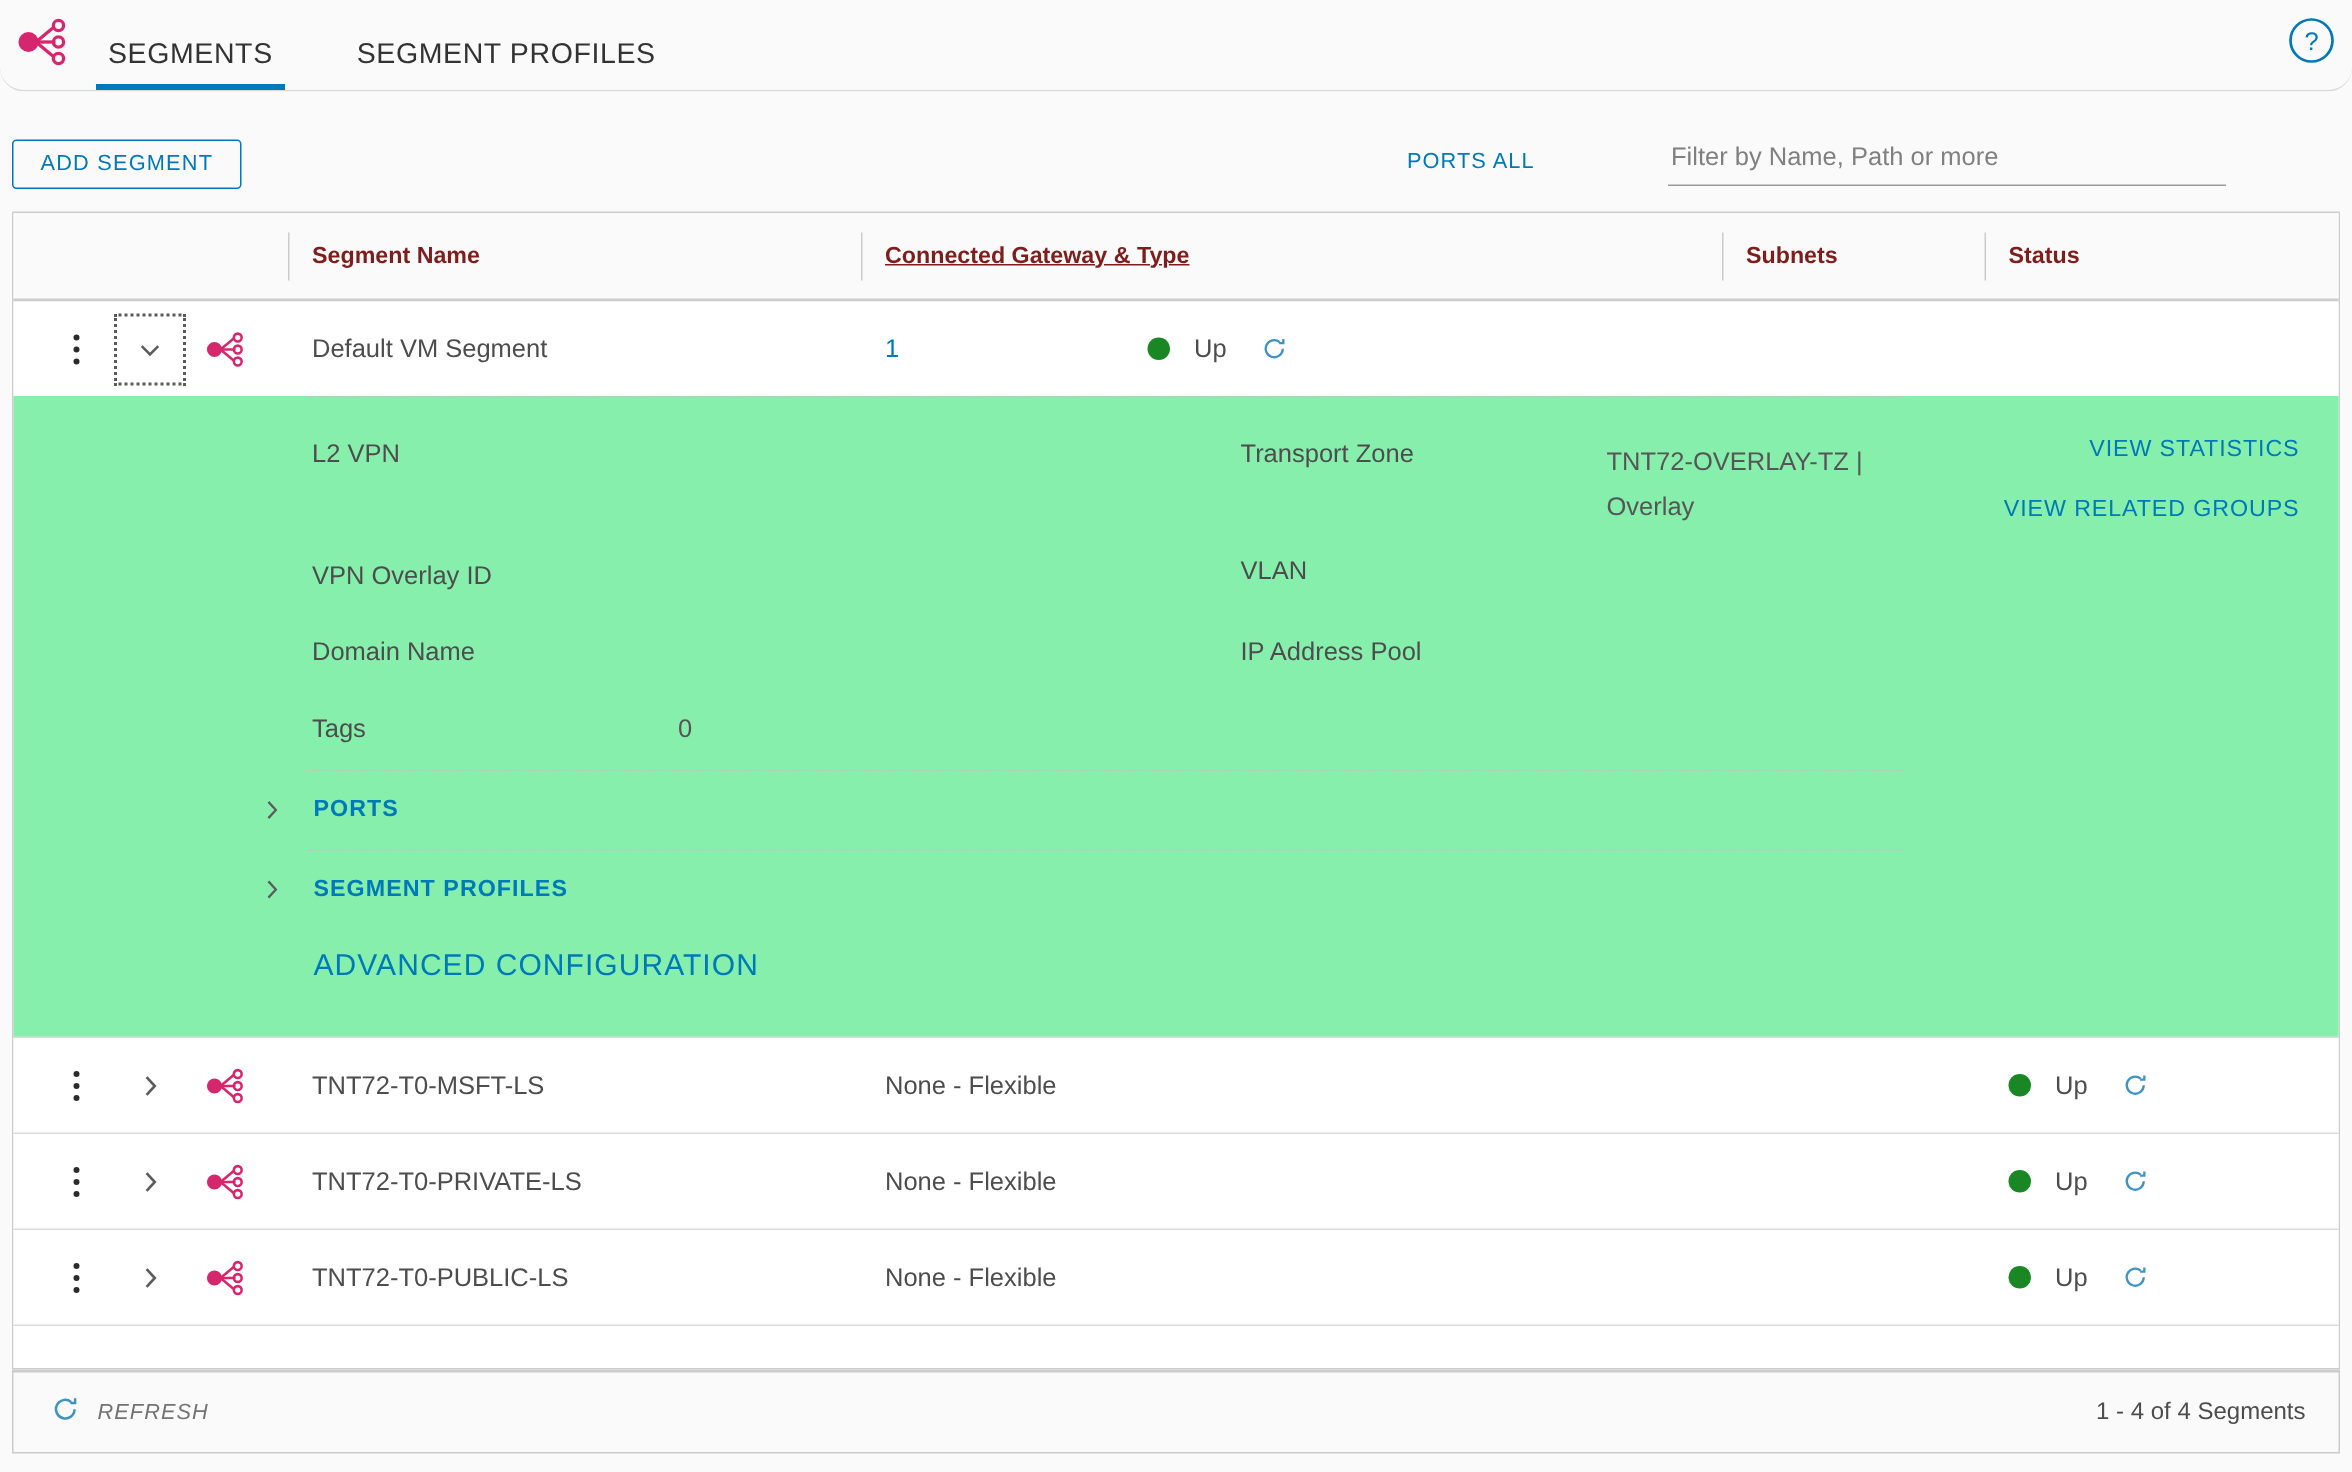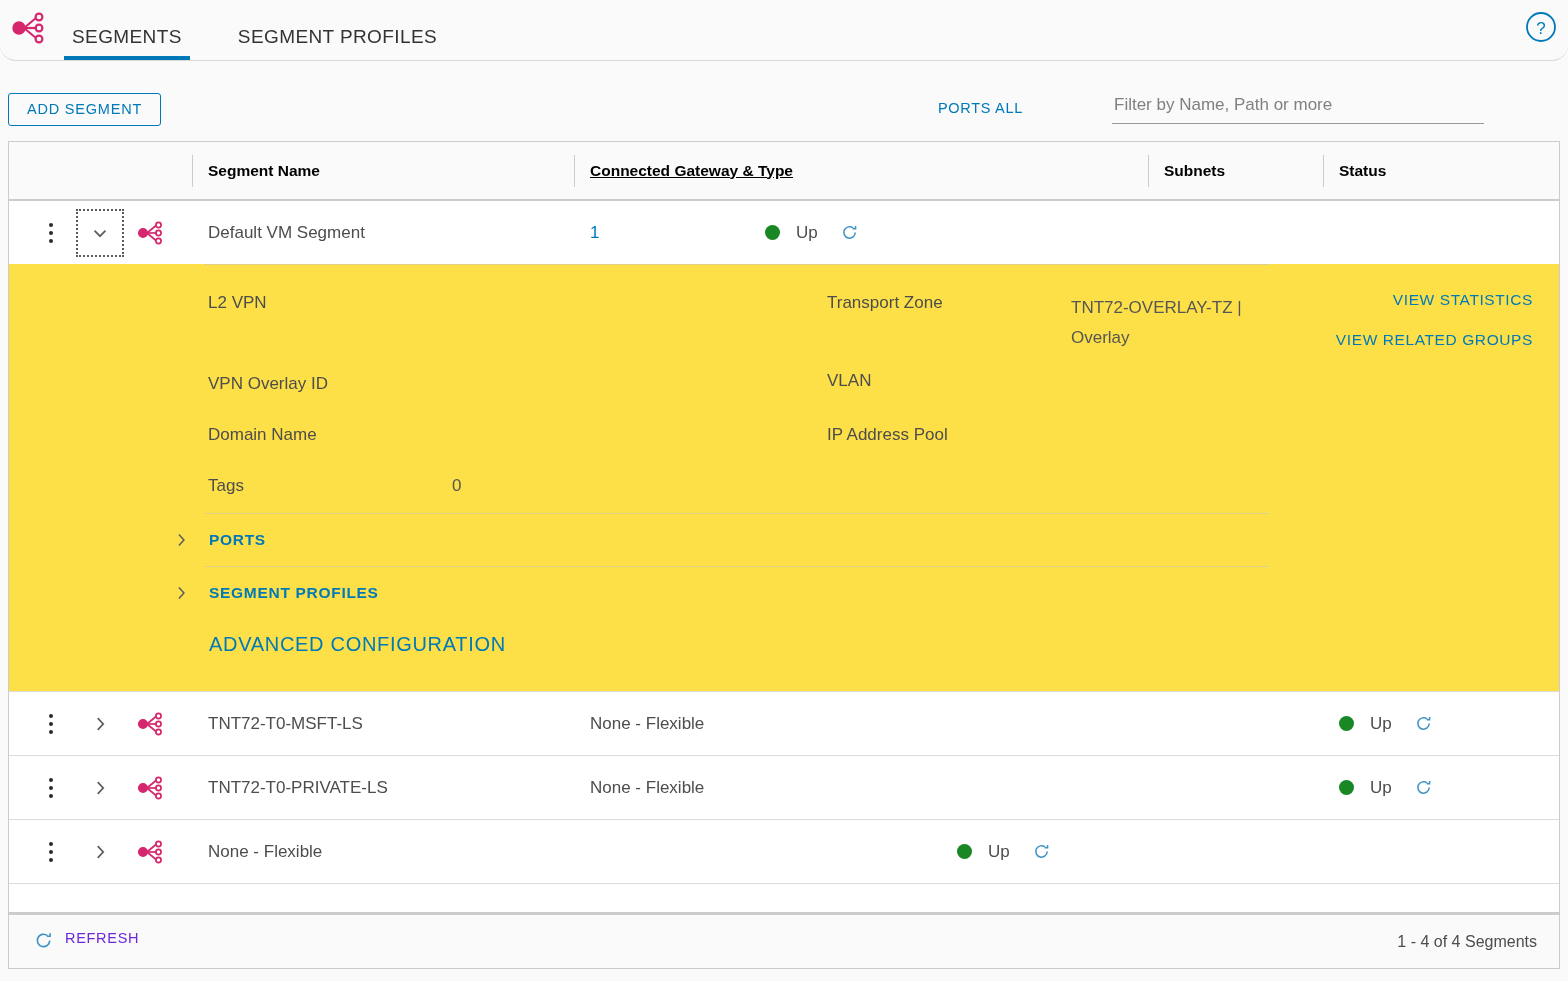--- a/index.html
+++ b/index.html
@@ -143,21 +143,21 @@
   .thead {
     display: flex;
     align-items: center;
     height: 57px;
     border-bottom: 2px solid #cccccc;
     background: #fafafa;
   }
   .th {
     font-size: 15.5px;
     font-weight: bold;
-    color: #000000;
+    color: #7f1d1d;
     box-sizing: border-box;
     padding-left: 16px;
     position: relative;
     height: 32px;
     line-height: 32px;
   }
   .th.divider::before {
     content: "";
     position: absolute;
     left: 0;
@@ -241,21 +241,21 @@
     width: 15px;
     height: 15px;
     border-radius: 50%;
     background: #188724;
     display: inline-block;
   }
   .status-refresh { width: 19px; height: 19px; cursor: pointer; margin-left: 6px;}
 
   
   .detail {
-    background: #fde047;
+    background: #86efac;
     border-bottom: 1px solid #dcdcdc;
     padding: 0 0 22px 0;
     position: relative;
   }
   .detail-sep {
     margin-left: 196px;
     margin-right: 290px;
     border-top: 1px dotted #c4c4c4;
   }
   .dl-col-left  { position: absolute; left: 199px; }
@@ -329,26 +329,28 @@
     height: 56px;
     background: #fafafa;
     border: 1px solid #cccccc;
     border-top: 2px solid #cccccc;
     box-sizing: border-box;
     display: flex;
     align-items: center;
   }
   .refresh-btn {
     display: flex;
+    align-items: center;
     gap: 11px;
     margin-left: 24px;
-    color: #6d28d9;
+    color: #737373;
     font-size: 14.5px;
     letter-spacing: 0.7px;
     cursor: pointer;
+    font-style: italic;
   }
   .count-text {
     position: absolute;
     right: 22px;
     font-size: 16px;
     color: #4d4d4d;
   }
 </style>
 </head>
 <body>
@@ -622,20 +624,21 @@
               <line x1="12" y1="15" x2="21" y2="7.5"></line>
               <line x1="12" y1="15" x2="22" y2="15"></line>
               <line x1="12" y1="15" x2="21" y2="22.5"></line>
               <circle cx="23.5" cy="7" r="2.6"></circle>
               <circle cx="23.5" cy="15" r="2.6"></circle>
               <circle cx="23.5" cy="23" r="2.6"></circle>
             </g>
           </svg>
         </span>
       </div>
+      <div class="cell name-cell">TNT72-T0-PUBLIC-LS</div>
       <div class="cell gw-cell">None - Flexible</div>
       <div class="cell sub-cell"></div>
       <div class="cell status-cell">
         <span class="dot"></span>
         <span>Up</span>
         <span class="status-refresh">
           <svg viewBox="0 0 20 20" width="19" height="19">
             <path d="M16 10 A6 6 0 1 1 13.8 5.3" fill="none" stroke="#3f93c4" stroke-width="1.6"></path>
             <polyline points="16.4,3.2 16.4,6.1 13.4,6.1" fill="none" stroke="#3f93c4" stroke-width="1.6"></polyline>
           </svg>

